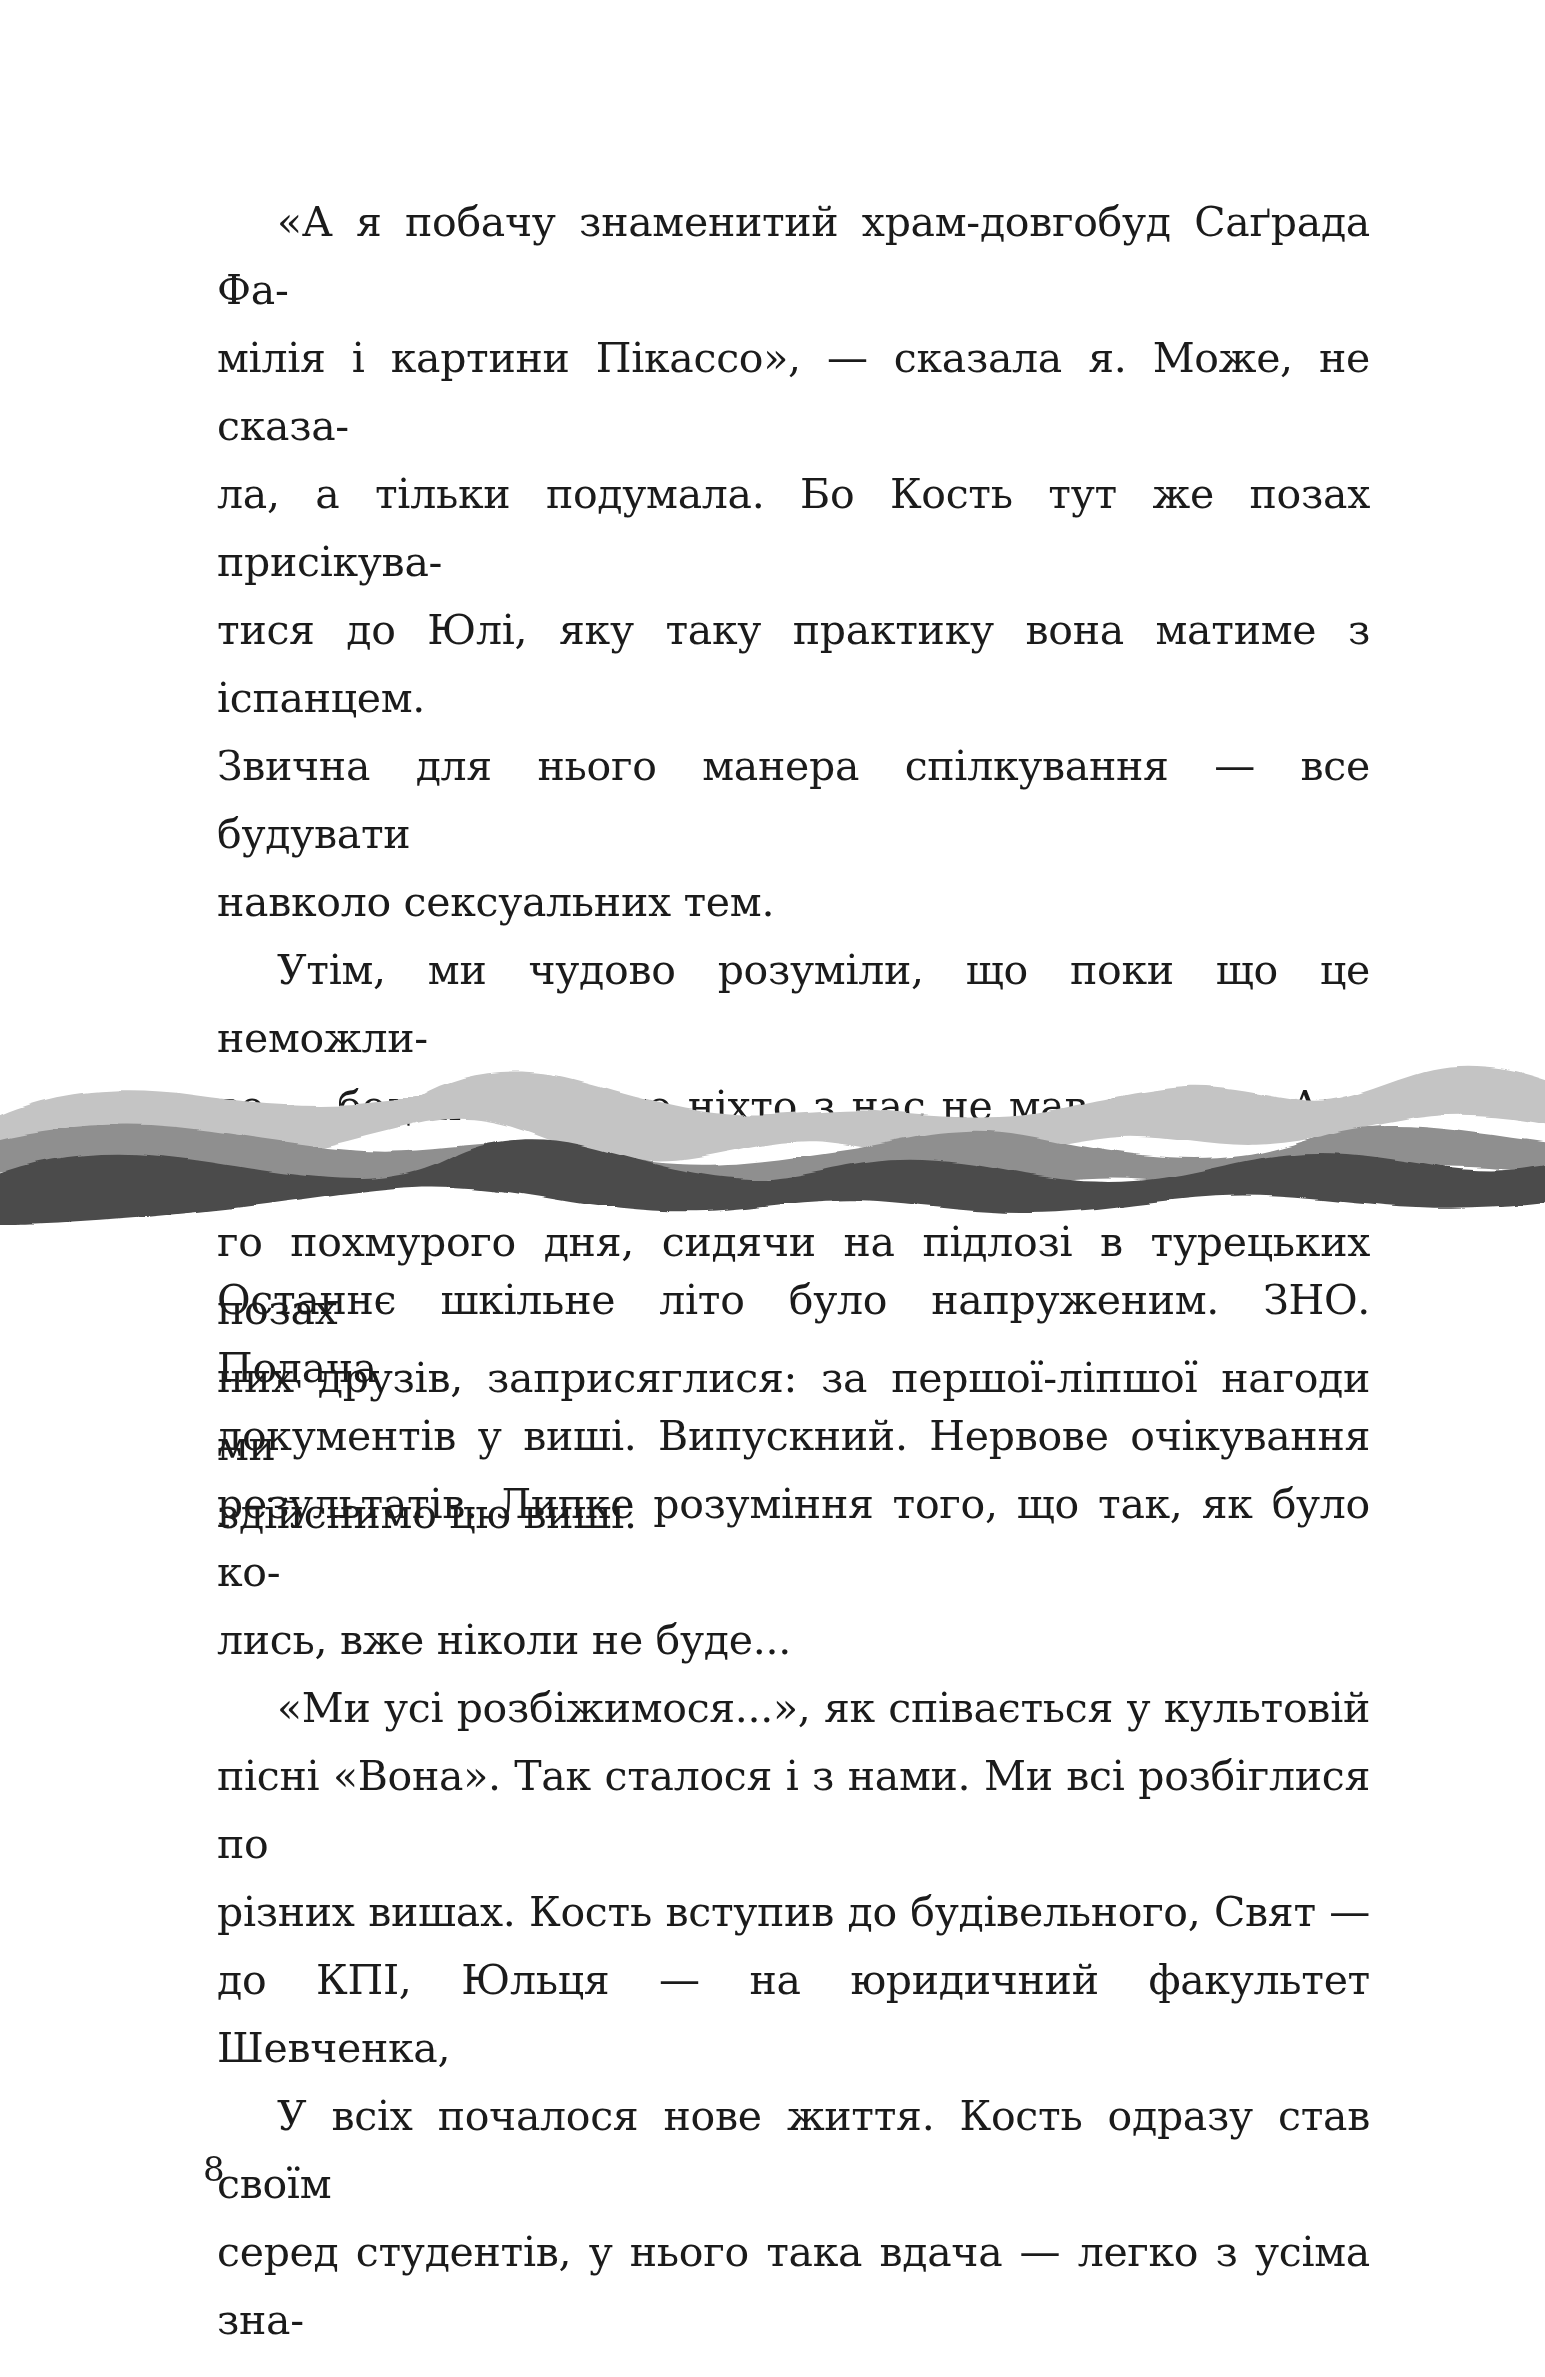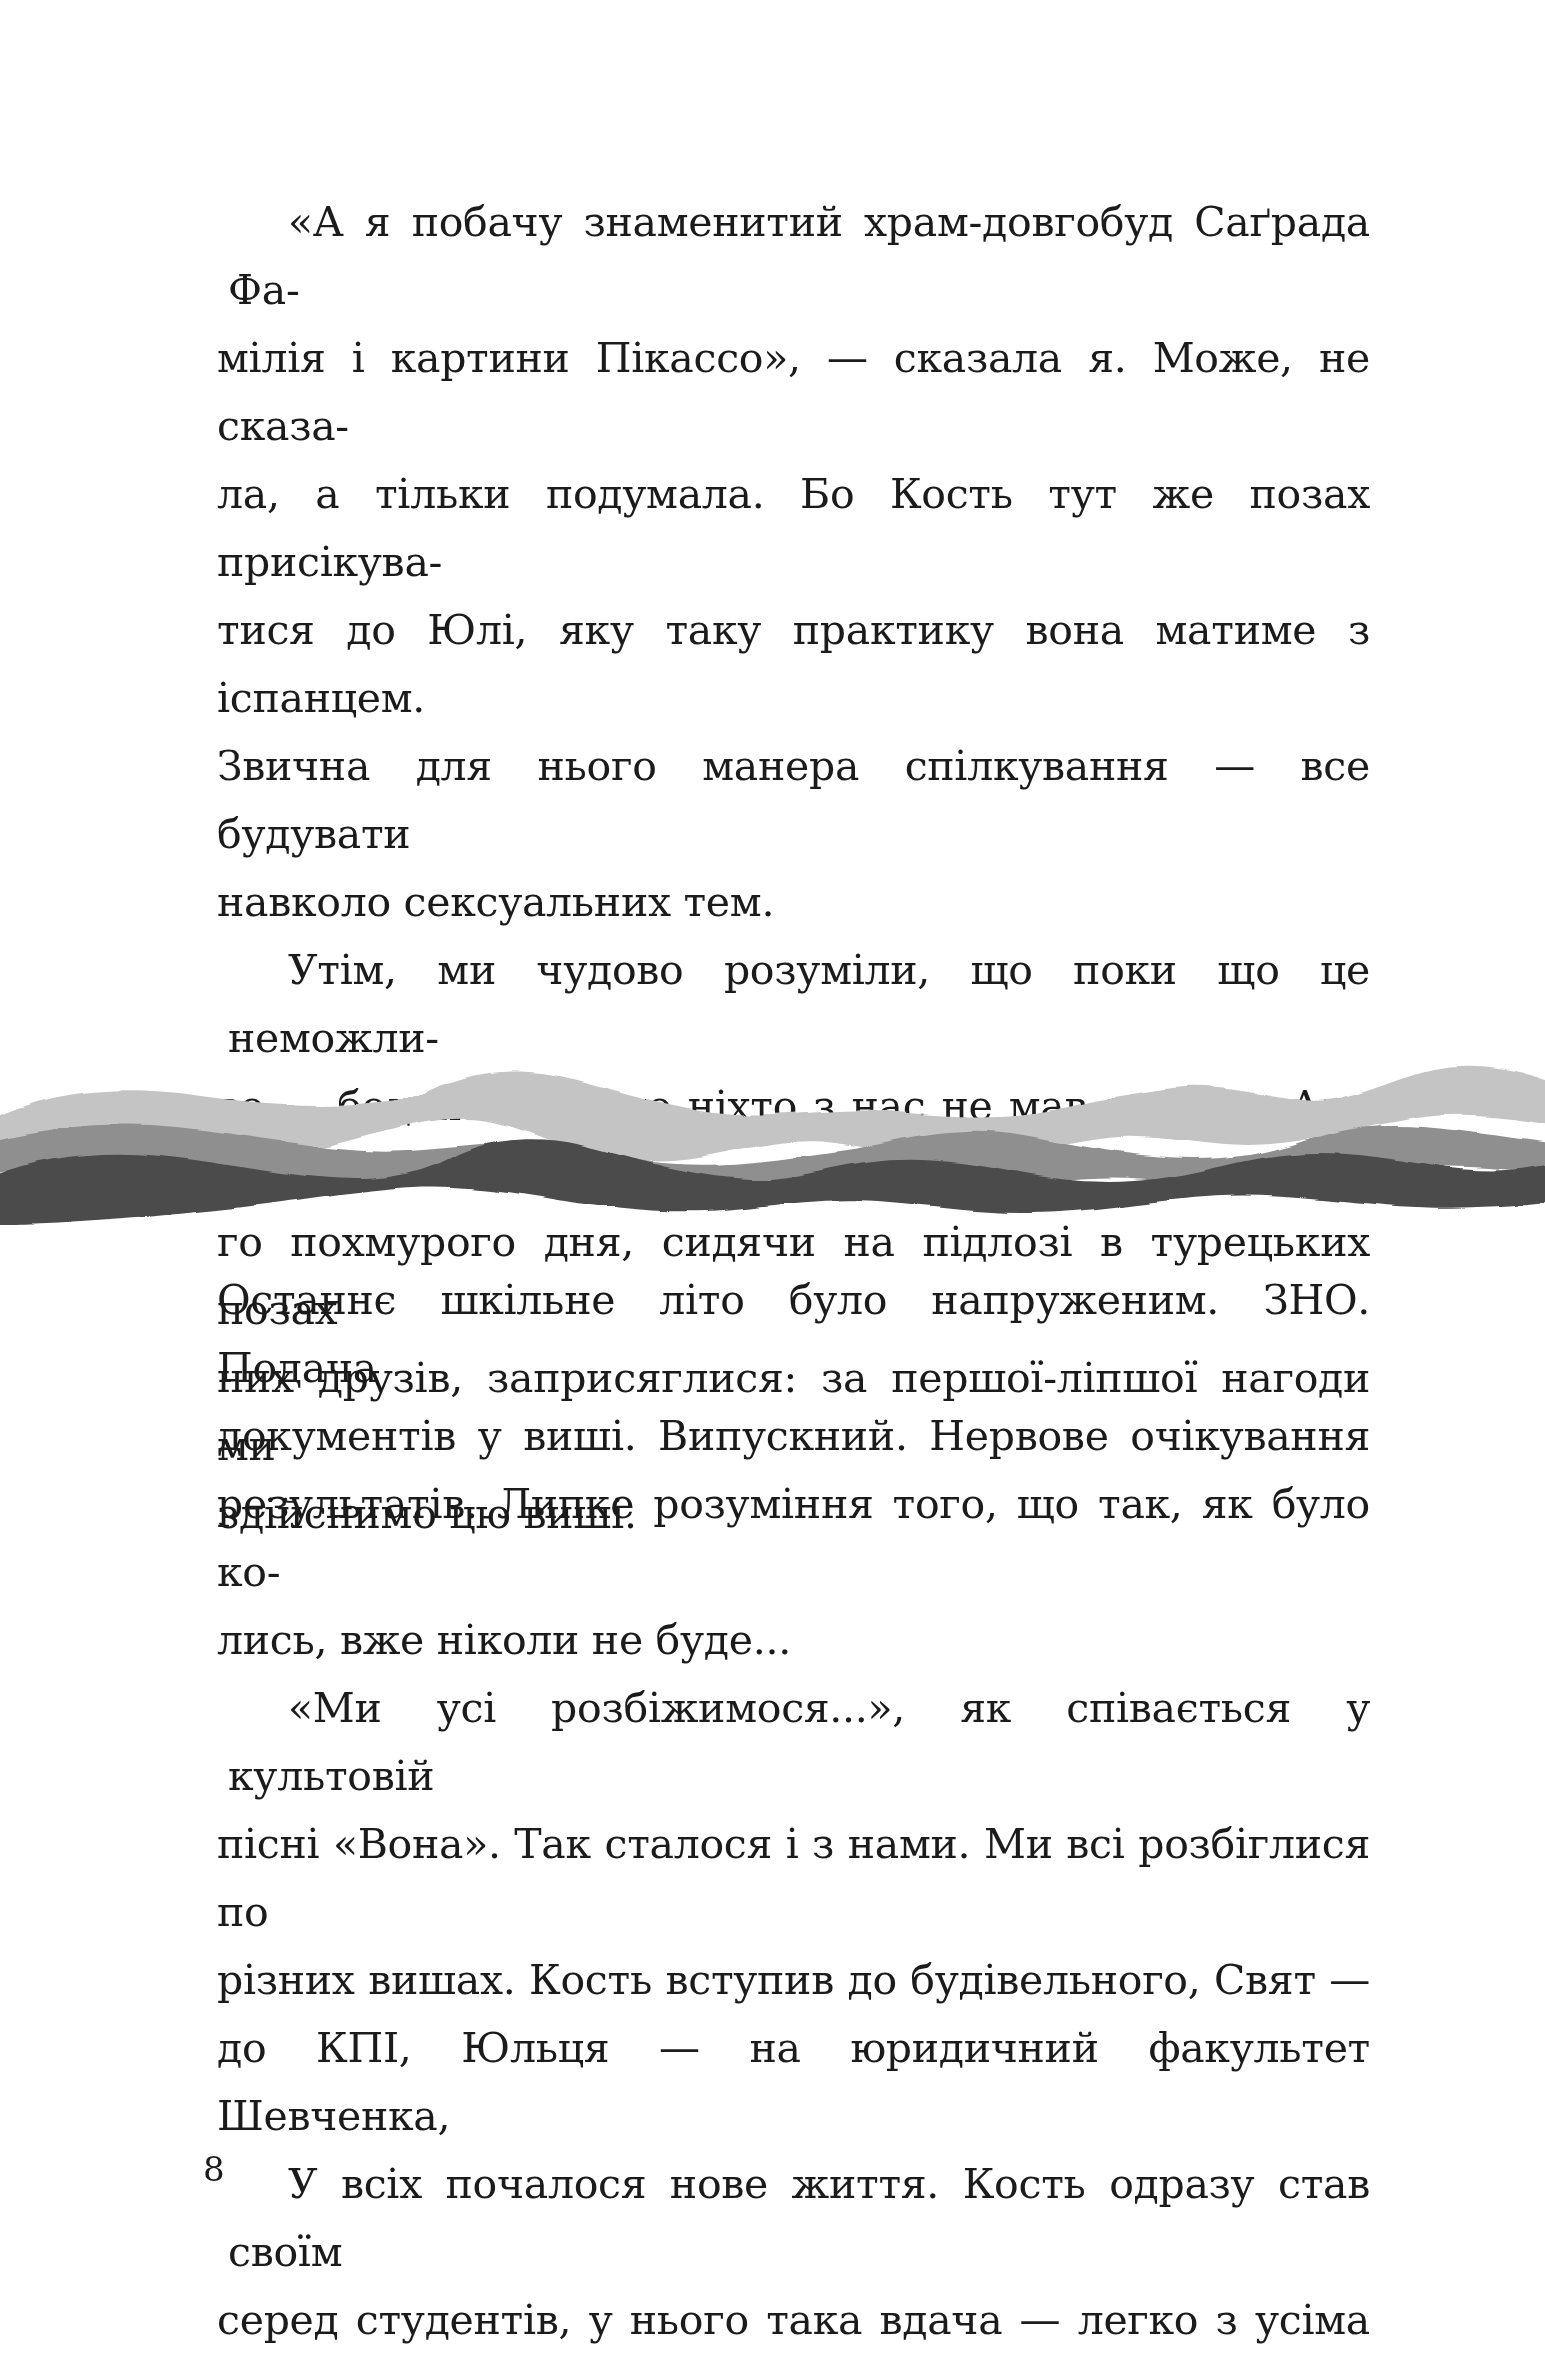--- a/index.html
+++ b/index.html
@@ -26,21 +26,20 @@
     text-align-last:justify;
     white-space:normal;
     hyphens:none;
   }
   .line.end{
     text-align:center;
     text-align-last:left;
   }
   .line.ind{
     text-indent:60px;
-    margin-left:11px;
   }
   .divider{
     position:absolute;
     left:0;top:1037px;
     width:1546px;height:193px;
   }
   .pagenum{
     position:absolute;
     left:203px;top:2145px;
     font-size:34px;

